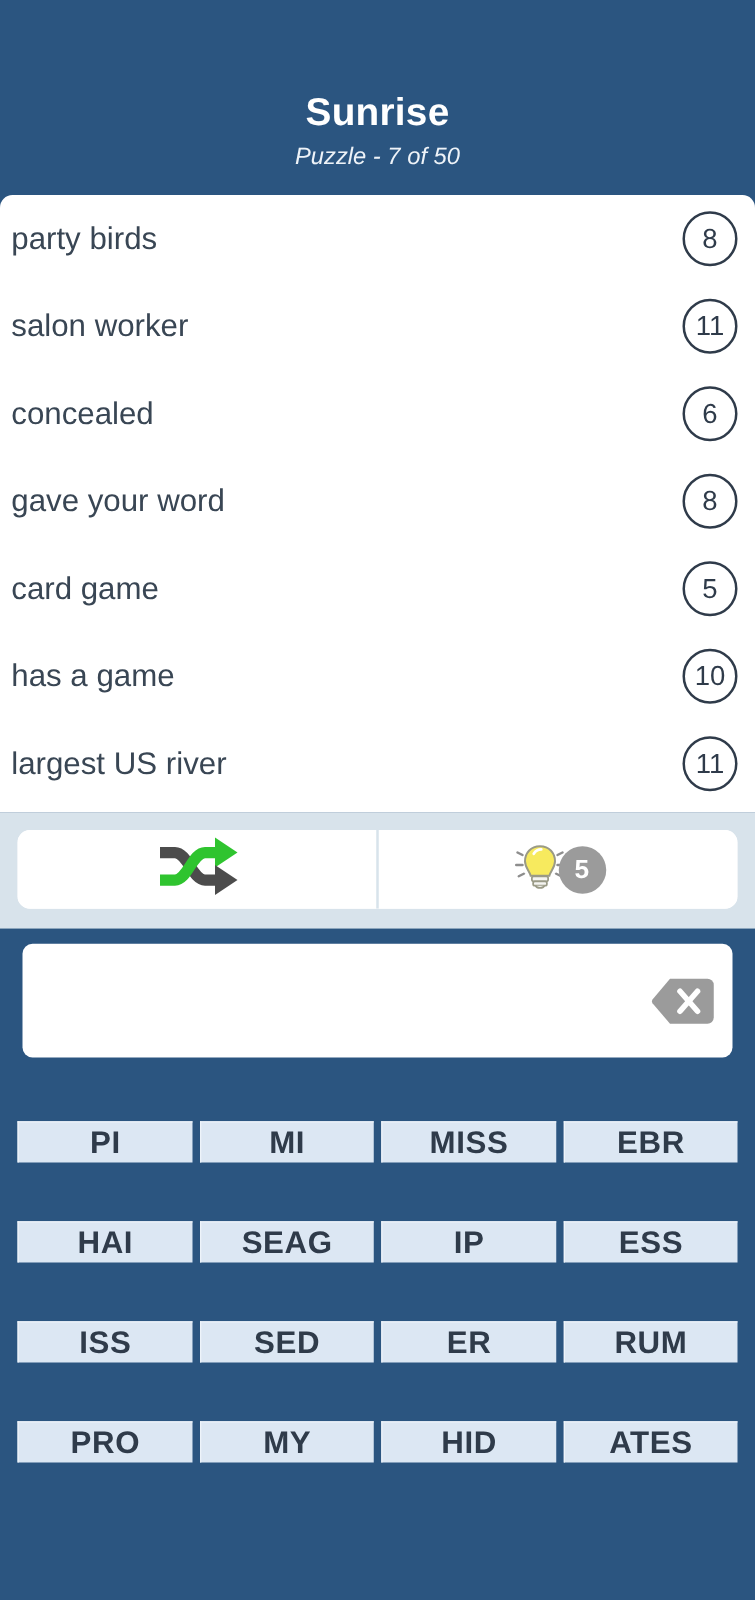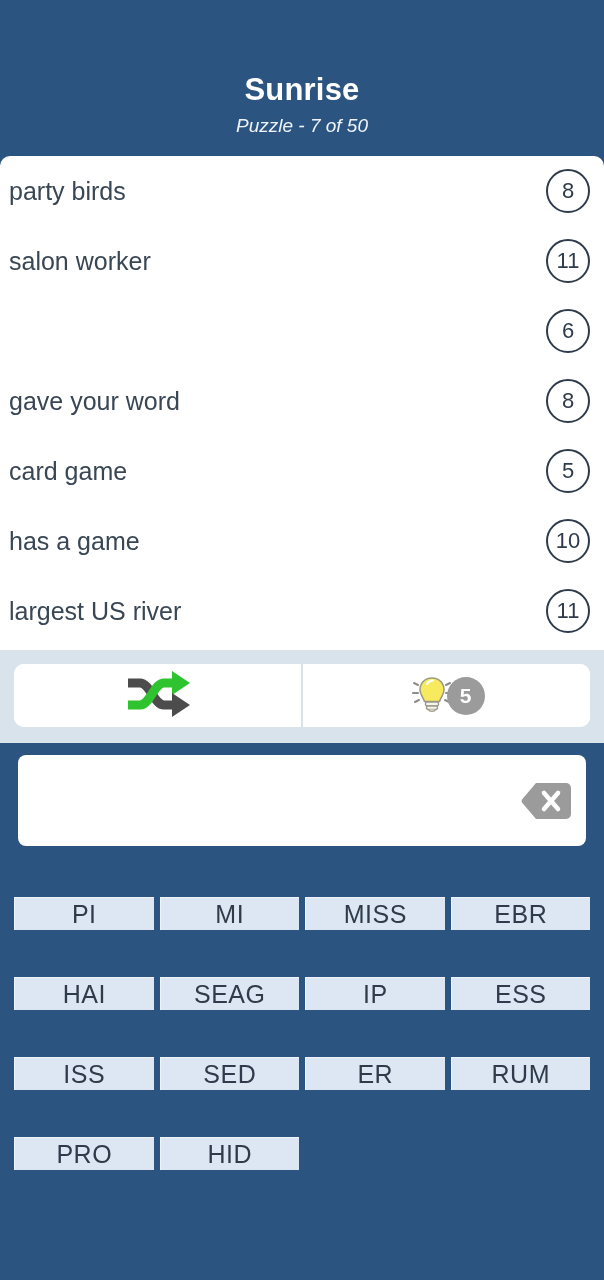--- a/index.html
+++ b/index.html
@@ -189,21 +189,21 @@
   .grid {
     display: grid;
     grid-template-columns: repeat(4, 1fr);
     grid-auto-rows: 74px;
     gap: 6px;
   }
   .tile {
     background: #dce7f3;
     color: #2f3b4a;
     font-size: 25px;
-    font-weight: normal;
+    font-weight: bold;
     display: flex;
     align-items: center;
     justify-content: center;
     border-top: 1px solid #eef4fa;
     border-left: 1px solid #eef4fa;
     box-sizing: border-box;
     letter-spacing: 0.5px;
     margin-top: 41px;
   }
 </style>
@@ -223,20 +223,21 @@
       <span class="clue-text">party birds</span>
       <span class="clue-badge">8</span>
     </div>
 
     <div class="clue-row">
       <span class="clue-text">salon worker</span>
       <span class="clue-badge">11</span>
     </div>
 
     <div class="clue-row">
+      <span class="clue-text">concealed</span>
       <span class="clue-badge">6</span>
     </div>
 
     <div class="clue-row">
       <span class="clue-text">gave your word</span>
       <span class="clue-badge">8</span>
     </div>
 
     <div class="clue-row">
       <span class="clue-text">card game</span>
@@ -325,18 +326,20 @@
 
       <div class="tile">IP</div>
       <div class="tile">ESS</div>
       <div class="tile">ISS</div>
       <div class="tile">SED</div>
 
       <div class="tile">ER</div>
       <div class="tile">RUM</div>
 
       <div class="tile">PRO</div>
+      <div class="tile">MY</div>
       <div class="tile">HID</div>
+      <div class="tile">ATES</div>
 
     </div>
   </div>
 
 </div>
 
 </body></html>

